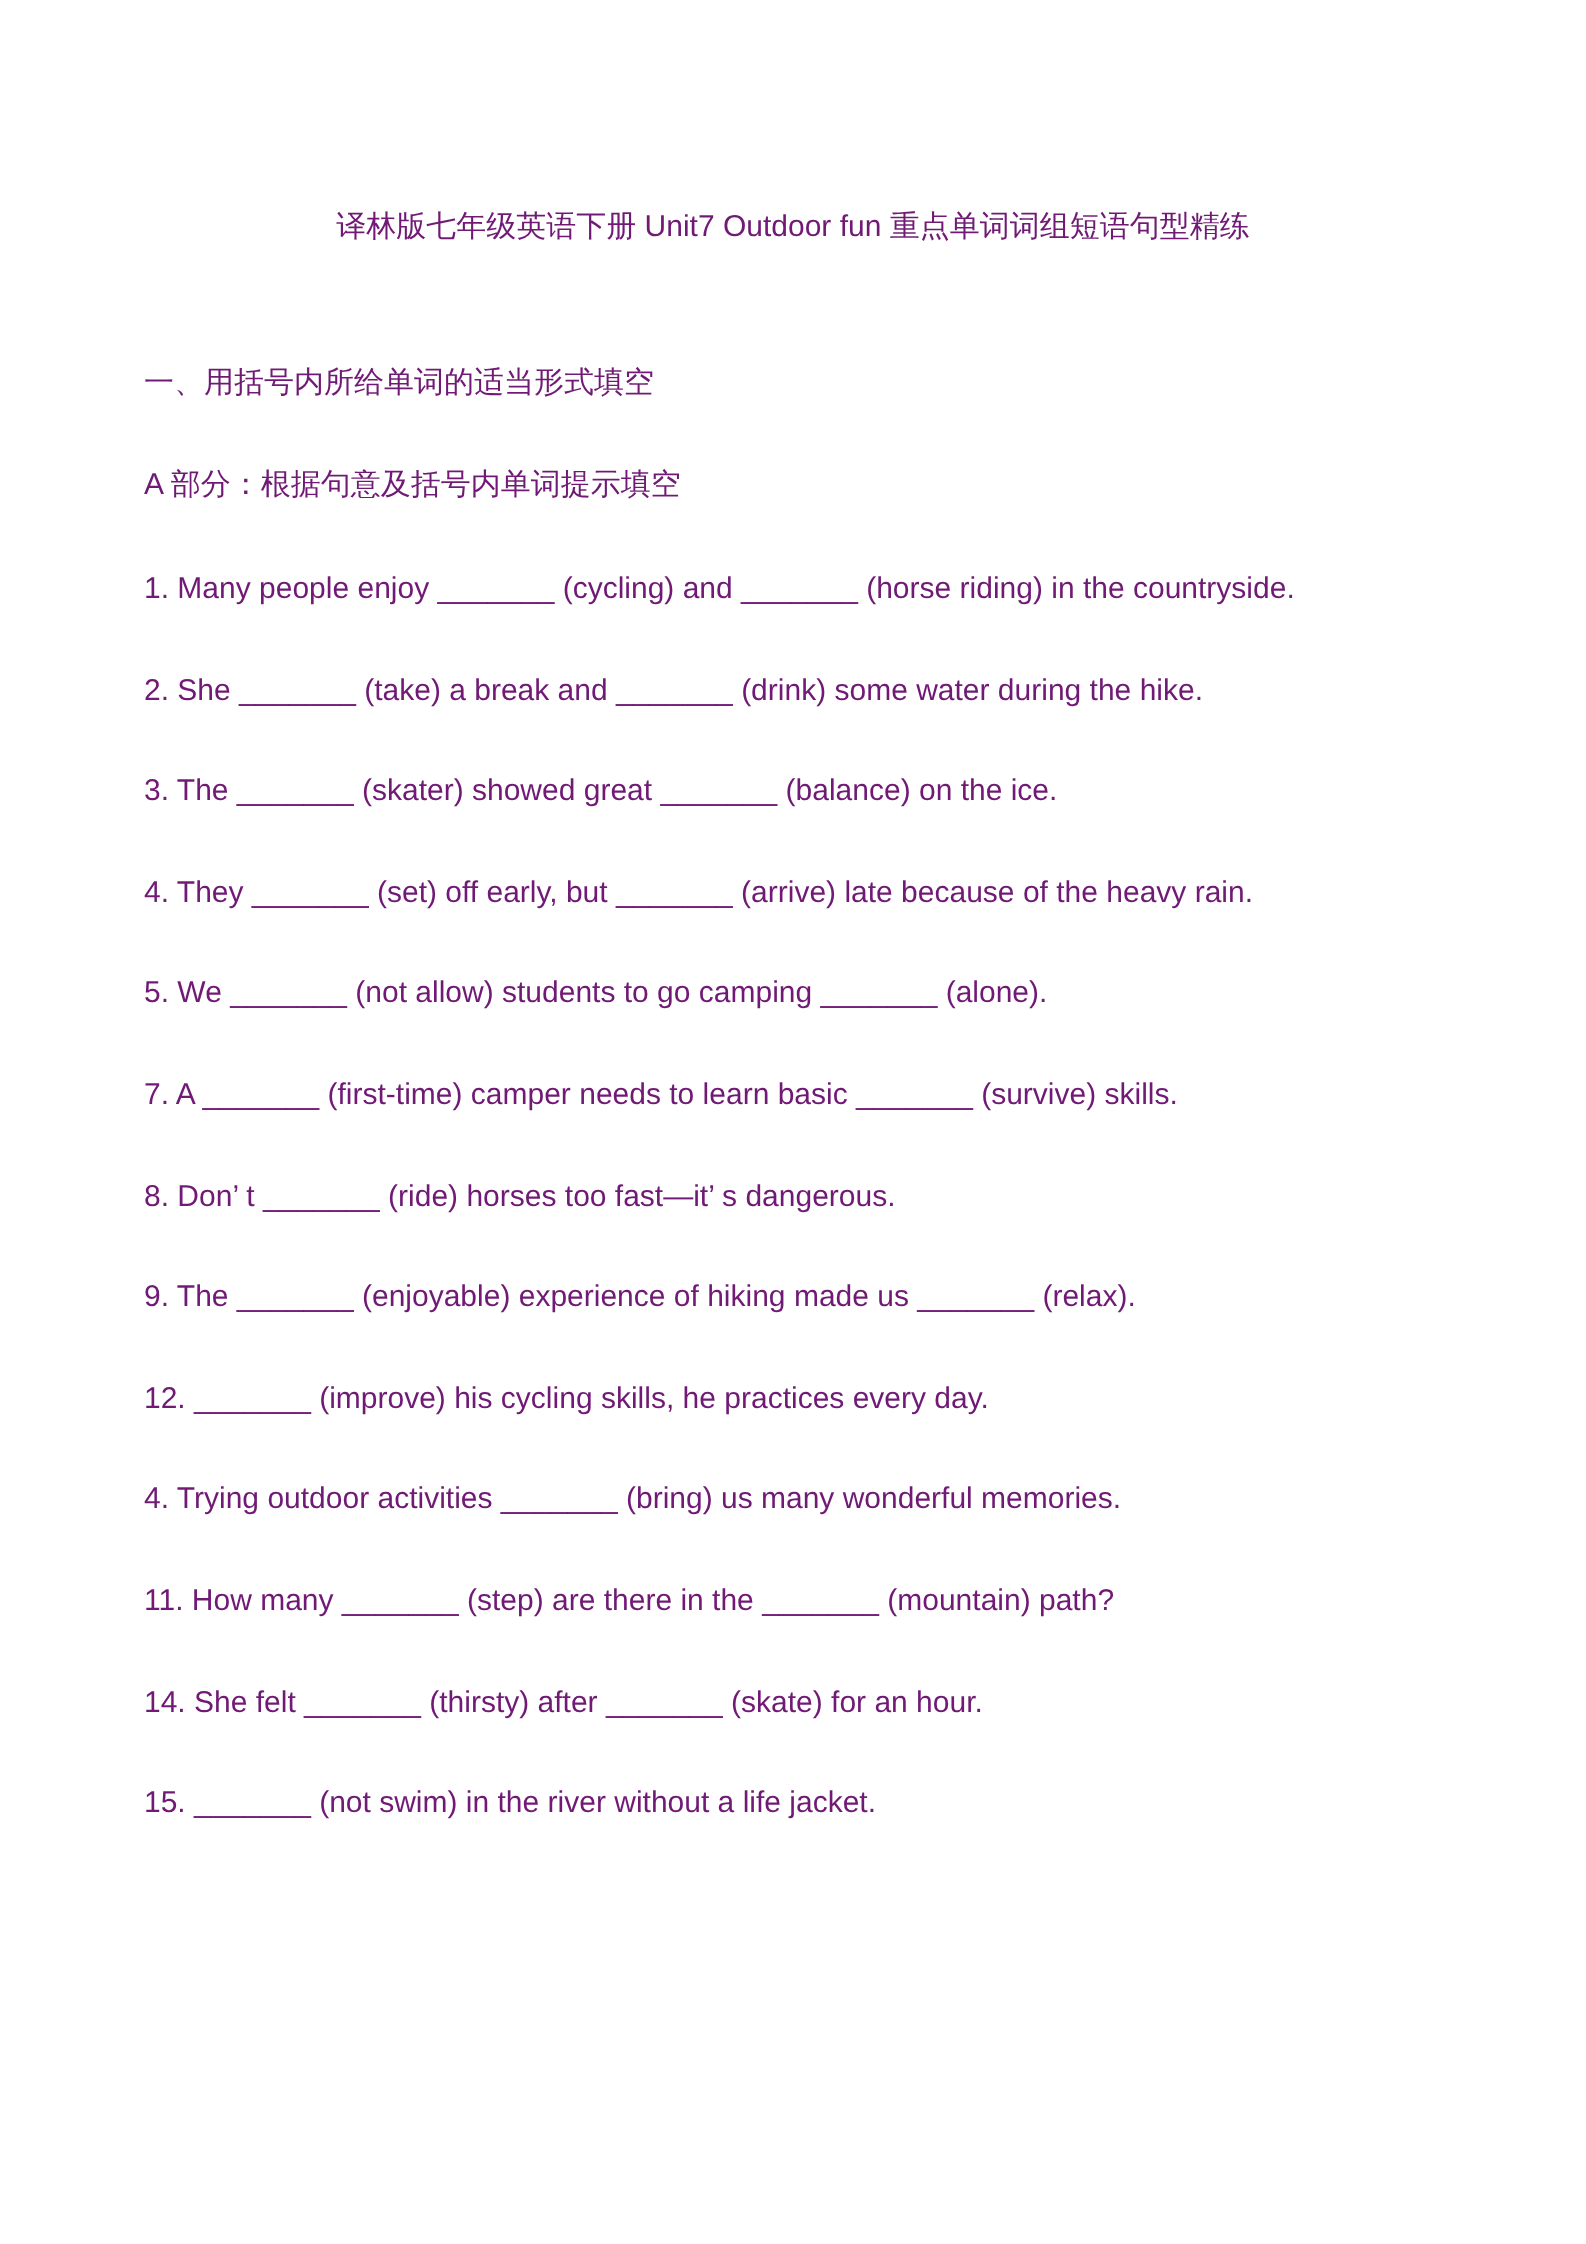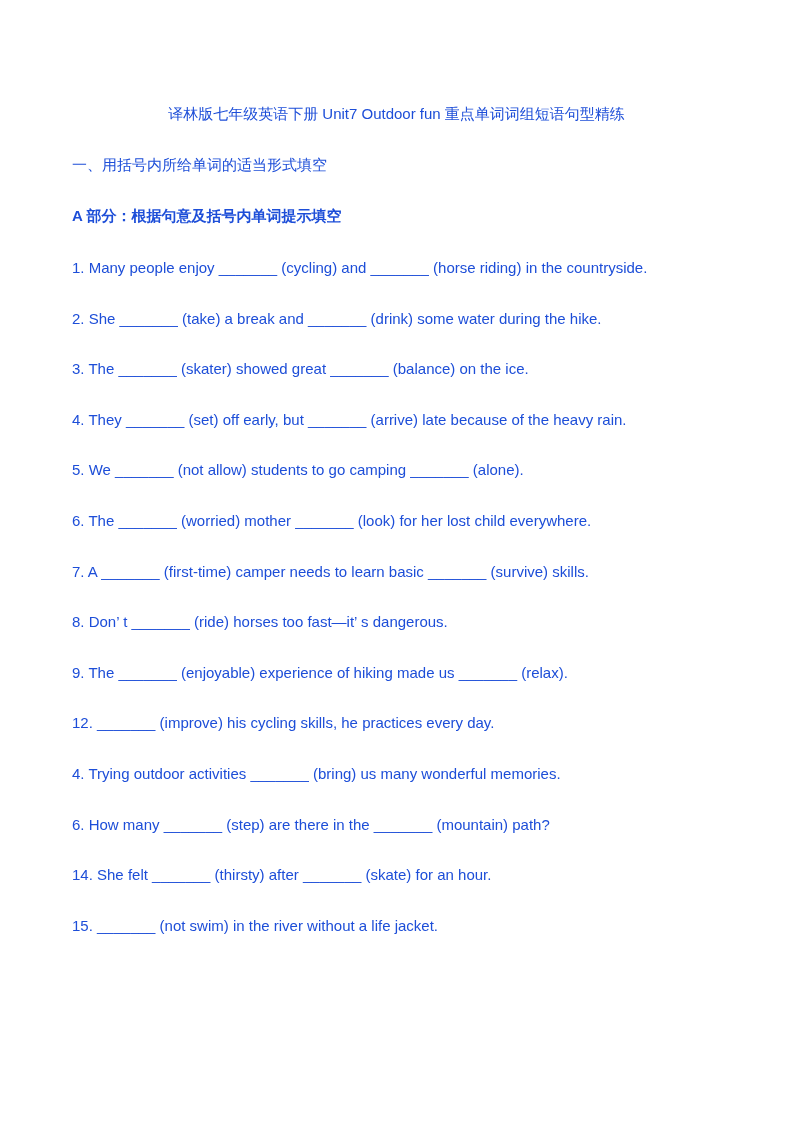--- a/index.html
+++ b/index.html
@@ -10,37 +10,36 @@
   .page {
     position: relative;
     width: 793px;
     height: 1122px;
     margin: 0 auto;
     background: #ffffff;
     box-sizing: border-box;
     padding: 0 72px;
     overflow: hidden;
     font-family: "Liberation Sans", "DejaVu Sans", sans-serif;
-    color: #1d4ed8;
+    color: #701a75;
     font-size: 15px;
     line-height: 21px;
   }
   .doc-title {
     margin: 103px 0 0 0;
     font-size: 15px;
     font-weight: 400;
     text-align: center;
     white-space: nowrap;
   }
   .section-heading {
-    margin: 30px 0 0 0;
+    margin: 57px 0 0 0;
   }
   .part-heading {
     margin: 30px 0 0 0;
-    font-weight: bold;
   }
   .item {
     margin: 29.6px 0 0 0;
     white-space: nowrap;
   }
   .item.first {
     margin-top: 31px;
   }
 </style>
 </head>
@@ -52,23 +51,22 @@
 
   <div class="section-heading">一、用括号内所给单词的适当形式填空</div>
 
   <div class="part-heading">A 部分：根据句意及括号内单词提示填空</div>
 
   <p class="item first">1. Many people enjoy _______ (cycling) and _______ (horse riding) in the countryside.</p>
   <p class="item">2. She _______ (take) a break and _______ (drink) some water during the hike.</p>
   <p class="item">3. The _______ (skater) showed great _______ (balance) on the ice.</p>
   <p class="item">4. They _______ (set) off early, but _______ (arrive) late because of the heavy rain.</p>
   <p class="item">5. We _______ (not allow) students to go camping _______ (alone).</p>
-  <p class="item">6. The _______ (worried) mother _______ (look) for her lost child everywhere.</p>
   <p class="item">7. A _______ (first-time) camper needs to learn basic _______ (survive) skills.</p>
   <p class="item">8. Don’ t _______ (ride) horses too fast—it’ s dangerous.</p>
   <p class="item">9. The _______ (enjoyable) experience of hiking made us _______ (relax).</p>
   <p class="item">12. _______ (improve) his cycling skills, he practices every day.</p>
   <p class="item">4. Trying outdoor activities _______ (bring) us many wonderful memories.</p>
-  <p class="item">6. How many _______ (step) are there in the _______ (mountain) path?</p>
+  <p class="item">11. How many _______ (step) are there in the _______ (mountain) path?</p>
   <p class="item">14. She felt _______ (thirsty) after _______ (skate) for an hour.</p>
   <p class="item">15. _______ (not swim) in the river without a life jacket.</p>
 
 </div>
 
 </body></html>

